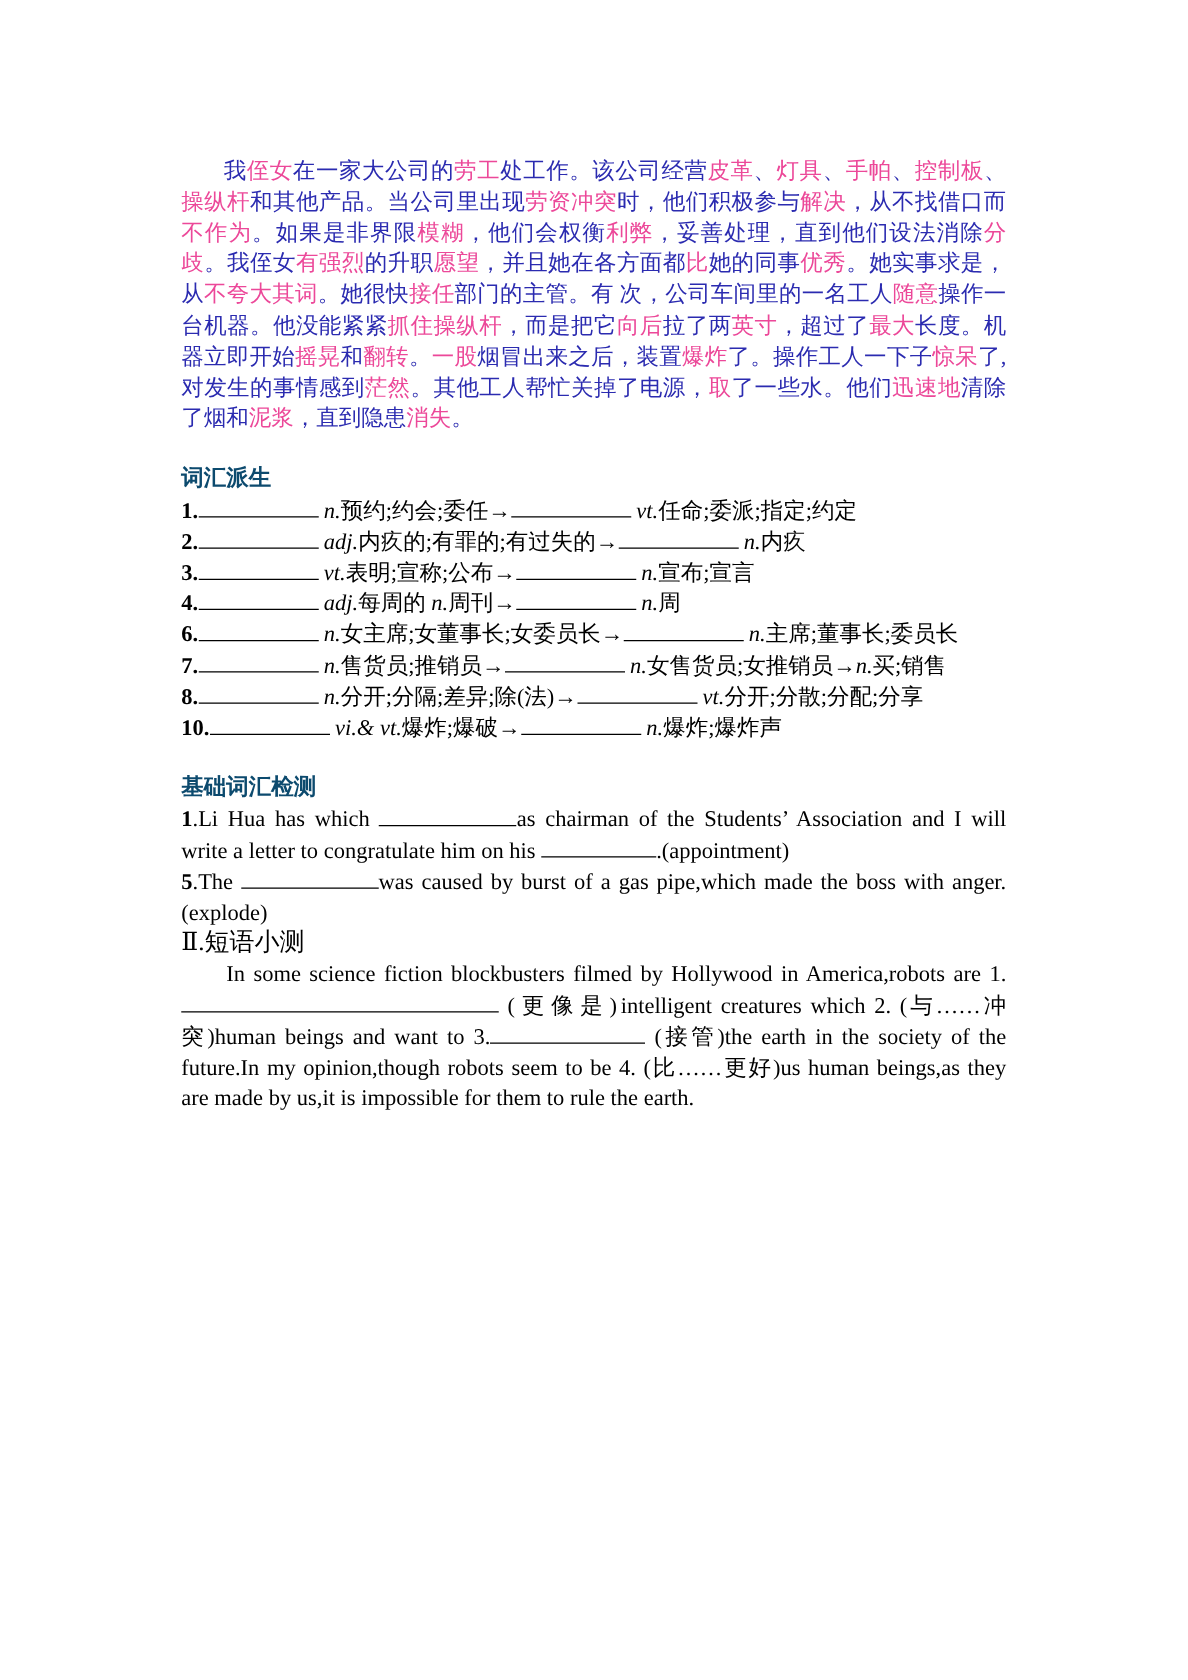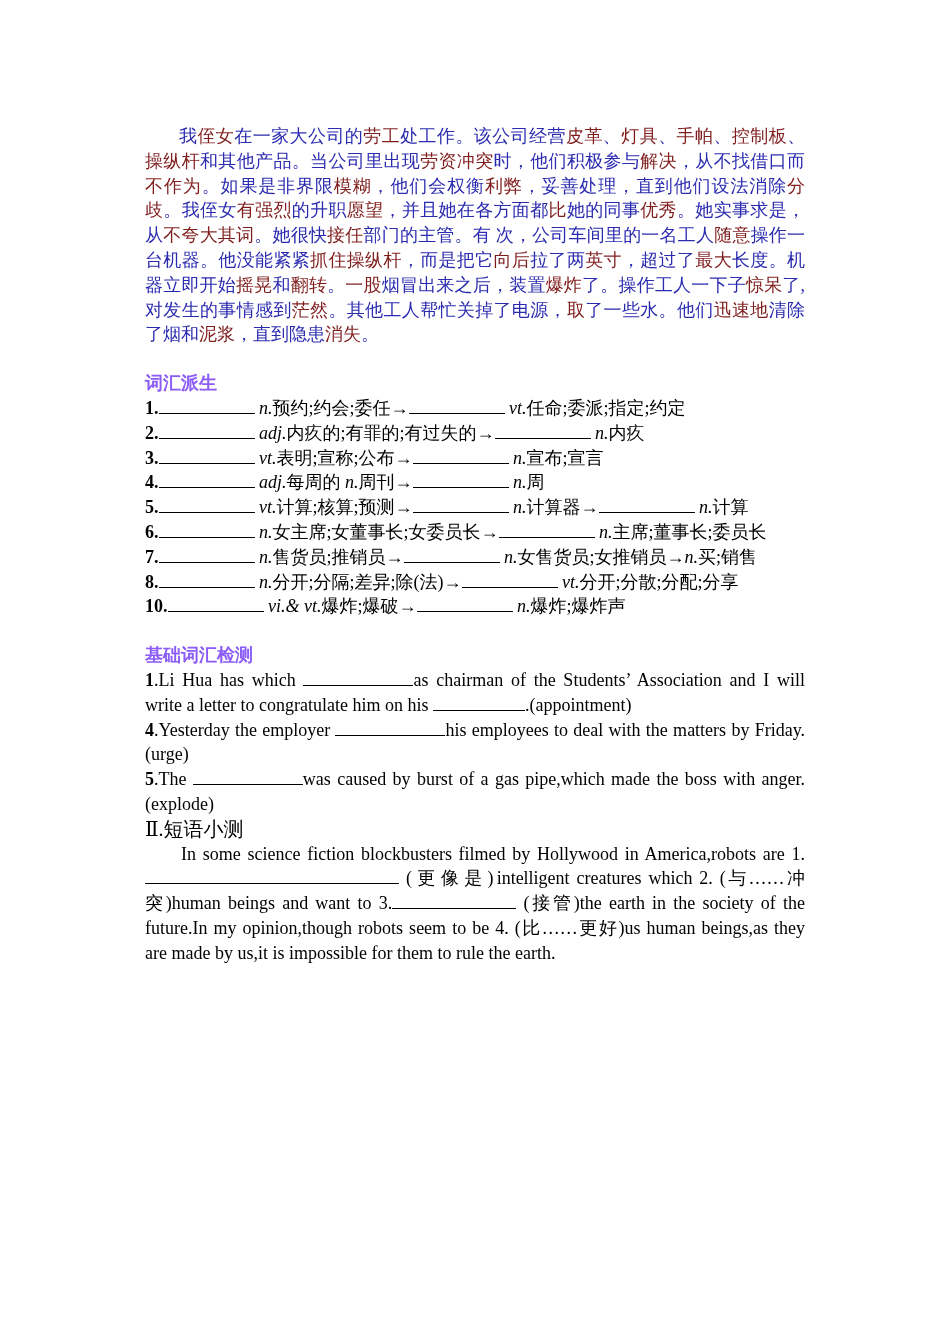--- a/index.html
+++ b/index.html
@@ -1,21 +1,21 @@
 <!DOCTYPE html>
 <html><head>
 <meta charset="utf-8">
 <style>
   html, body { margin: 0; padding: 0; background: #ffffff; }
   body { width: 950px; height: 1344px; position: relative; overflow: hidden;
          font-family: "Liberation Serif", "DejaVu Serif", serif; color: #000; }
   .page { position: absolute; left: 145px; top: 124px; width: 660px; }
   .story { font-size: 18px; line-height: 24.8px; text-align: justify; color: #2b2bb0; text-indent: 34px; margin: 0; }
-  .story .hl { color: #7f1d1d; }
-  .sec-title { color: #8b5cf6; font-weight: bold; font-size: 18px; line-height: 24.8px;
+  .story .hl { color: #ec4899; }
+  .sec-title { color: #0c4a6e; font-weight: bold; font-size: 18px; line-height: 24.8px;
                font-family: "DejaVu Sans", "Liberation Sans", sans-serif; margin-top: 24px; }
   .line { font-size: 18px; line-height: 24.8px; text-align: justify; margin: 0; }
   .num { font-weight: bold; }
   .it { font-style: italic; }
   .blank { display: inline-block; border-bottom: 1px solid #000; height: 16px; vertical-align: baseline; }
   .b110 { width: 110px; }
   .b98 { width: 96px; }
   .b95 { width: 92px; }
   .b250 { width: 254px; }
   .b125 { width: 124px; }
@@ -29,31 +29,29 @@
 <div class="page">
 
   <p class="story" id="story"><span>我</span><span class="hl">侄女</span><span>在一家大公司的</span><span class="hl">劳工</span><span>处工作。该公司经营</span><span class="hl">皮革</span><span>、</span><span class="hl">灯具</span><span>、</span><span class="hl">手帕</span><span>、</span><span class="hl">控制板</span><span>、</span><span class="hl">操纵杆</span><span>和其他产品。当公司里出现</span><span class="hl">劳资冲突</span><span>时，他们积极参与</span><span class="hl">解决</span><span>，从不找借口而</span><span class="hl">不作为</span><span>。如果是非界限</span><span class="hl">模糊</span><span>，他们会权衡</span><span class="hl">利弊</span><span>，妥善处理，直到他们设法消除</span><span class="hl">分歧</span><span>。我侄女</span><span class="hl">有强烈</span><span>的升职</span><span class="hl">愿望</span><span>，并且她在各方面都</span><span class="hl">比</span><span>她的同事</span><span class="hl">优秀</span><span>。她实事求是，从</span><span class="hl">不夸大其词</span><span>。她很快</span><span class="hl">接任</span><span>部门的主管。有 次，公司车间里的一名工人</span><span class="hl">随意</span><span>操作一台机器。他没能紧紧</span><span class="hl">抓住操纵杆</span><span>，而是把它</span><span class="hl">向后</span><span>拉了两</span><span class="hl">英寸</span><span>，超过了</span><span class="hl">最大</span><span>长度。机器立即开始</span><span class="hl">摇晃</span><span>和</span><span class="hl">翻转</span><span>。</span><span class="hl">一股</span><span>烟冒出来之后，装置</span><span class="hl">爆炸</span><span>了。操作工人一下子</span><span class="hl">惊呆</span><span>了,对发生的事情感到</span><span class="hl">茫然</span><span>。其他工人帮忙关掉了电源，</span><span class="hl">取</span><span>了一些水。他们</span><span class="hl">迅速地</span><span>清除了烟和</span><span class="hl">泥浆</span><span>，直到隐患</span><span class="hl">消失</span><span>。</span></p>
 
   <div class="sec-title">词汇派生</div>
   <div id="vocab">
       <p class="line"><span class="num">1.</span><span class="blank b98"></span> <span class="it">n.</span><span>预约;约会;委任→</span><span class="blank b98"></span> <span class="it">vt.</span><span>任命;委派;指定;约定</span></p>
       <p class="line"><span class="num">2.</span><span class="blank b98"></span> <span class="it">adj.</span><span>内疚的;有罪的;有过失的→</span><span class="blank b98"></span> <span class="it">n.</span><span>内疚</span></p>
       <p class="line"><span class="num">3.</span><span class="blank b98"></span> <span class="it">vt.</span><span>表明;宣称;公布→</span><span class="blank b98"></span> <span class="it">n.</span><span>宣布;宣言</span></p>
       <p class="line"><span class="num">4.</span><span class="blank b98"></span> <span class="it">adj.</span><span>每周的 </span><span class="it">n.</span><span>周刊→</span><span class="blank b98"></span> <span class="it">n.</span><span>周</span></p>
-      <p class="line"><span class="num">5.</span><span class="blank b98"></span> <span class="it">vt.</span><span>计算;核算;预测→</span><span class="blank b98"></span> <span class="it">n.</span><span>计算器→</span><span class="blank b98"></span> <span class="it">n.</span><span>计算</span></p>
       <p class="line"><span class="num">6.</span><span class="blank b98"></span> <span class="it">n.</span><span>女主席;女董事长;女委员长→</span><span class="blank b98"></span> <span class="it">n.</span><span>主席;董事长;委员长</span></p>
       <p class="line"><span class="num">7.</span><span class="blank b98"></span> <span class="it">n.</span><span>售货员;推销员→</span><span class="blank b98"></span> <span class="it">n.</span><span>女售货员;女推销员→</span><span class="it">n.</span><span>买;销售</span></p>
       <p class="line"><span class="num">8.</span><span class="blank b98"></span> <span class="it">n.</span><span>分开;分隔;差异;除(法)→</span><span class="blank b98"></span> <span class="it">vt.</span><span>分开;分散;分配;分享</span></p>
       <p class="line"><span class="num">10.</span><span class="blank b98"></span> <span class="it">vi.&amp; vt.</span><span>爆炸;爆破→</span><span class="blank b98"></span> <span class="it">n.</span><span>爆炸;爆炸声</span></p>
     </div>
 
   <div class="sec-title">基础词汇检测</div>
   <div id="check">
       <p class="line"><span class="num">1</span><span>.Li Hua has which </span><span class="blank b110"></span><span>as chairman of the Students’ Association and I will write a letter to congratulate him on his </span><span class="blank b95"></span><span>.(appointment)</span></p>
-      <p class="line"><span class="num">4</span><span>.Yesterday the employer </span><span class="blank b110"></span><span>his employees to deal with the matters by Friday.(urge)</span></p>
       <p class="line"><span class="num">5</span><span>.The </span><span class="blank b110"></span><span>was caused by burst of a gas pipe,which made the boss with anger.(explode)</span></p>
     </div>
 
   <div class="sec2">Ⅱ.短语小测</div>
   <p class="line indent">
     <span>In some science fiction blockbusters filmed by Hollywood in America,robots are</span>
     <span>1. </span><span class="blank b250"></span>
     <span class="spread">(更像是)</span><span>intelligent creatures which 2. (与……冲突)human beings and want to 3.</span><span class="blank b125"></span><span> (接管)the earth in the society of the future.In my opinion,though robots seem to be 4. (比……更好)us human beings,as they are made by us,it is impossible for them to rule the earth.</span>
   </p>
 </div>

